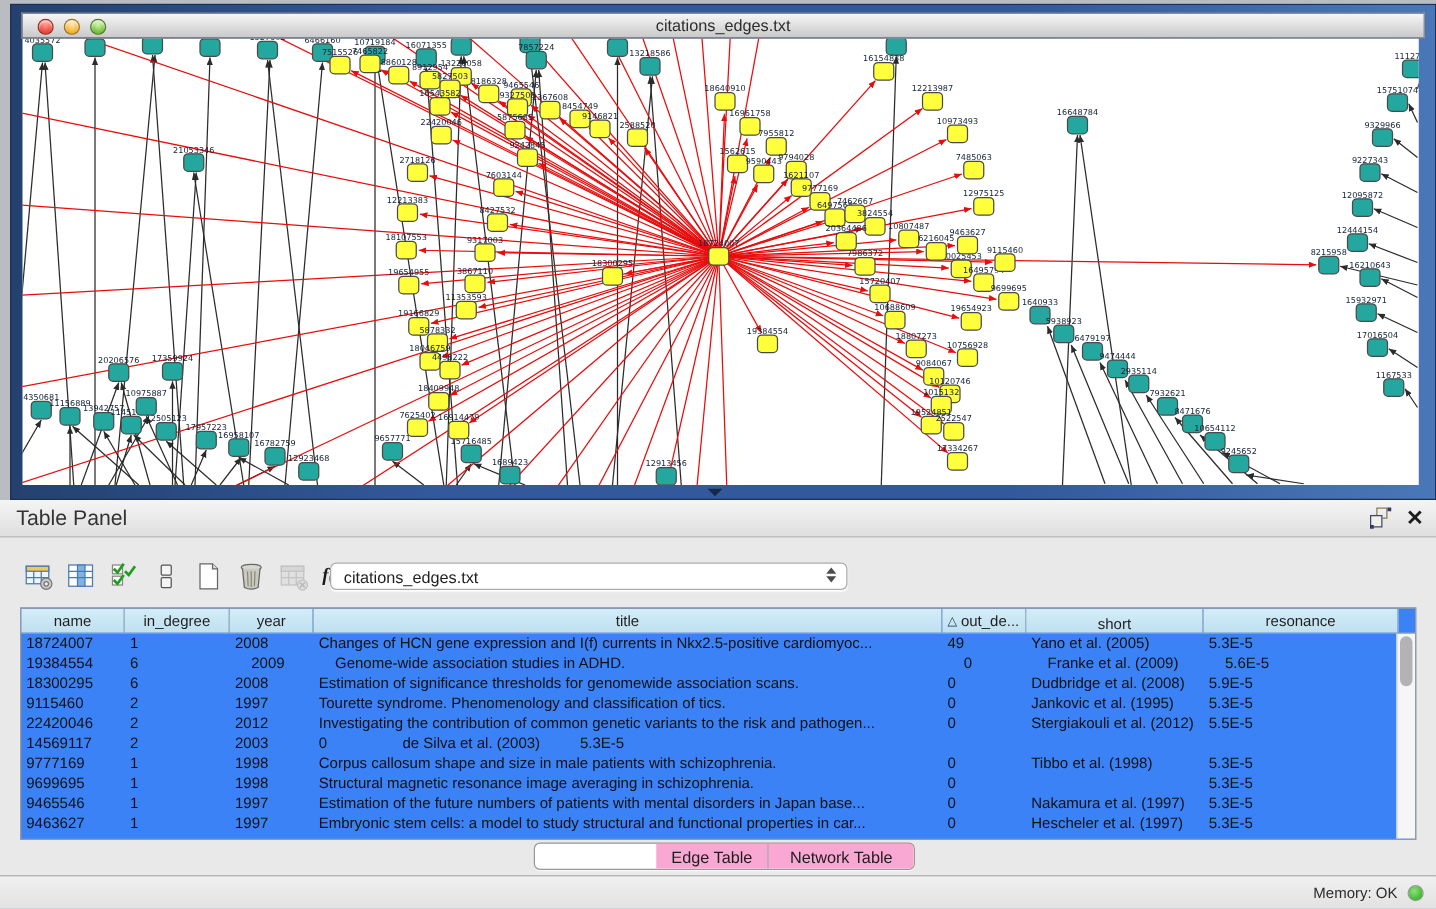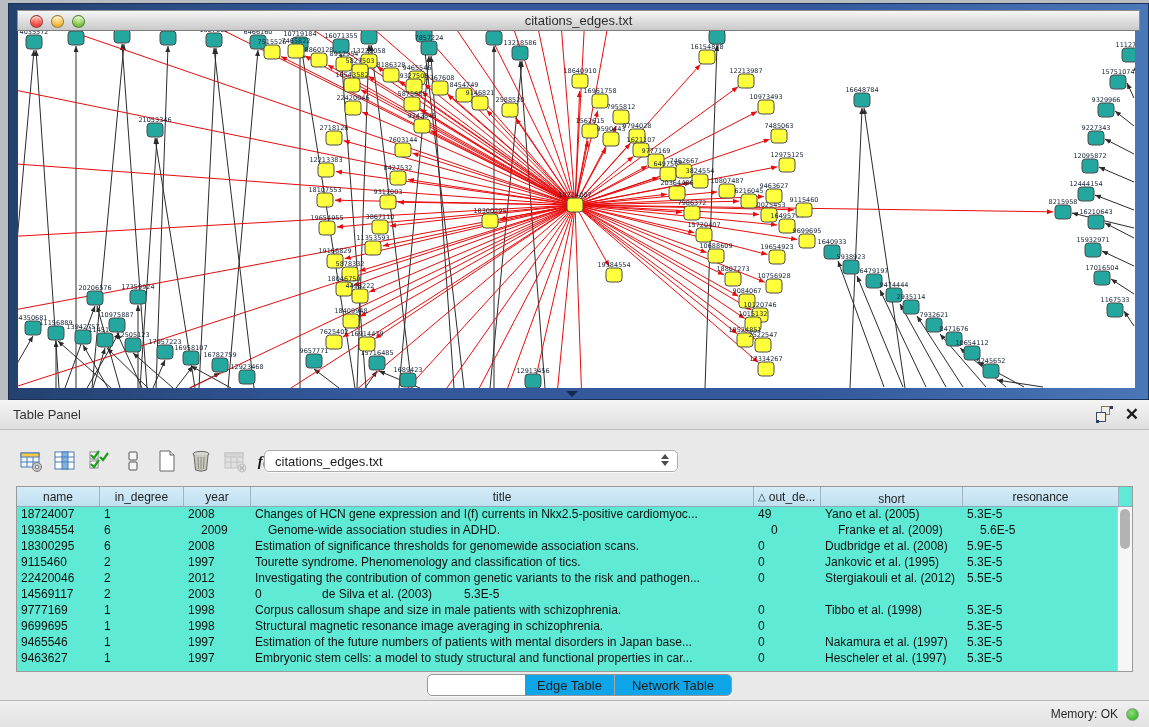--- a/index.html
+++ b/index.html
@@ -22,21 +22,21 @@
   .light.yellow { background:radial-gradient(circle at 50% 35%, #ffe9a8, #f6b63b 60%, #d99a22); }
   .light.green  { background:radial-gradient(circle at 50% 35%, #d2f4b0, #7ec544 60%, #5da32c); }
   .net-canvas { position:absolute; left:10px; top:28px; width:1117px; height:357px; background:#ffffff; }
   .splitter-arrow { position:absolute; left:566px; top:391px; width:0; height:0;
     border-left:6px solid transparent; border-right:6px solid transparent; border-top:6px solid #17294a; }
 
   
   .tp-header { position:absolute; left:0; top:400px; width:1149px; height:30px;
     background:linear-gradient(180deg,#f5f5f5,#dedede); border-bottom:1px solid #bdbdbd;
     display:flex; align-items:center; }
-  .tp-title { font-size:13px; color:#333; padding-left:13px; }
+  .tp-title { font-size:17px; color:#333; padding-left:13px; }
   .tp-header-icons { position:absolute; right:10px; top:6px; display:flex; gap:12px; align-items:center; }
   .float-icon { position:relative; width:17px; height:17px; }
   .float-icon .sq-back { position:absolute; left:5px; top:0; width:9px; height:9px; border:1px solid #8a7a4a; }
   .float-icon .sq-front{ position:absolute; left:0; top:6px; width:10px; height:10px; border:1px solid #39496e; background:#f2f0e8; }
   .float-icon .dot1 { position:absolute; right:0; top:0; width:3px; height:3px; background:#2c3c64; }
   .float-icon .dot2 { position:absolute; left:0; bottom:0; width:3px; height:3px; background:#2c3c64; }
   .close-x { font-size:17px; font-weight:bold; color:#1c1c1c; line-height:16px; }
 
   .tp-body { position:absolute; left:0; top:430px; width:1149px; height:270px; background:#e9e9e9; }
 
@@ -46,38 +46,38 @@
   .tb-icon.disabled { opacity:.42; }
   .fx { font-family:"Liberation Serif", serif; font-style:italic; font-weight:bold; font-size:15px; color:#1a1a1a; }
   .combo { position:absolute; left:264px; top:450px; width:414px; height:22px; background:#ffffff;
     border:1px solid #ababab; border-radius:5px; box-shadow:0 1px 1px rgba(255,255,255,.8);
     display:flex; align-items:center; font-size:13px; color:#1e1e1e; padding-left:10px; }
   .combo-arrows { position:absolute; right:8px; top:3px; display:flex; flex-direction:column; gap:2px; }
   .tri-up   { width:0;height:0;border-left:4px solid transparent;border-right:4px solid transparent;border-bottom:5px solid #4c4c4c; }
   .tri-down { width:0;height:0;border-left:4px solid transparent;border-right:4px solid transparent;border-top:5px solid #4c4c4c; }
 
   
-  .data-table { position:absolute; left:16px; top:486px; width:1117px; height:186px; background:#5eead4;
+  .data-table { position:absolute; left:16px; top:486px; width:1117px; height:186px; background:#3b82f6;
     border:1px solid #9a9a9a; overflow:hidden; }
   .hdr-row { display:flex; height:20px; border-bottom:1px solid #8fa6b5; }
   .hdr-cell { background:linear-gradient(180deg,#d4ecf8,#bfe0f0); border-right:1px solid #9db4c2;
     font-size:12px; color:#1f1f1f; display:flex; align-items:center; justify-content:center; overflow:hidden; white-space:nowrap; }
   .hdr-cell.left { justify-content:flex-start; padding-left:4px; }
   .sort-tri { font-size:10px; margin-right:3px; color:#16324a; }
   .t-row { display:flex; height:16px; }
   .t-cell { font-size:12px; color:#111; padding-left:4px; white-space:nowrap; overflow:hidden; }
   .vscroll { position:absolute; right:0; top:20px; bottom:0; width:15px; background:#f6f6f6; border-left:1px solid #c9c9c9; }
   .vthumb { position:absolute; left:2px; top:2px; width:10px; height:40px; background:#b3b3b3; border-radius:6px; }
 
   
   .seg-tabs { position:absolute; top:674px; left:427px; height:22px; display:flex;
     border:1px solid #979797; border-radius:5px; overflow:hidden; background:#ffffff;
     box-shadow:0 1px 0 rgba(255,255,255,.7); }
   .seg { font-size:13px; color:#1d1d1d; display:flex; align-items:center; justify-content:center;
-    border-right:1px solid #a5a5a5; background:#0ea5e9; }
+    border-right:1px solid #a5a5a5; background:#f9a8d4; }
   .seg:last-child { border-right:none; }
   .seg.active { background:linear-gradient(180deg,#8c8c8c,#707070); color:#f3f3f3;margin-top:32px; }
 
   
   .status-bar { position:absolute; left:0; top:700px; width:1149px; height:27px;
     background:linear-gradient(180deg,#f0f0f0,#e2e2e2); border-top:1px solid #b5b5b5;
     display:flex; align-items:center; justify-content:flex-end; }
   .status-text { font-size:12px; color:#2b2b2b; margin-right:8px; }
   .status-dot { width:13px; height:13px; border-radius:50%; margin-right:10px;
     background:radial-gradient(circle at 40% 35%, #8fe07a, #3fbb32 70%, #2e9323); border:1px solid #9a9a9a; }

